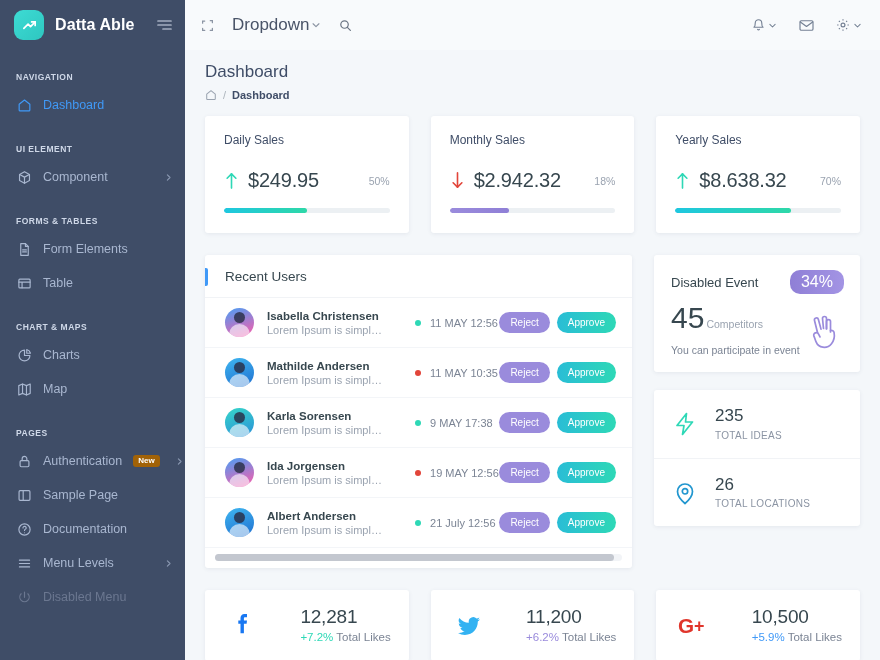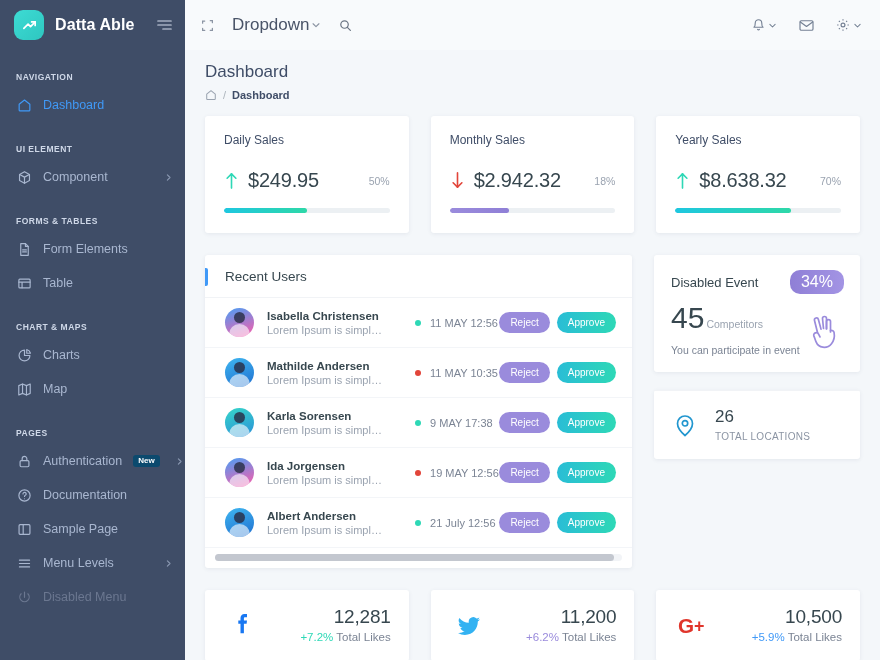--- a/index.html
+++ b/index.html
@@ -46,21 +46,21 @@
     font-size: 12.5px; color: #a9b7d0; cursor: pointer;
     position: relative;
   }
   .nav-item .nav-ico { width: 16px; height: 16px; flex: none; display:flex; align-items:center; justify-content:center; }
   .nav-item .nav-label { flex: 1; white-space: nowrap; }
   .nav-item.active { color: #4099f7; }
   .nav-item.active .nav-ico svg { stroke: #4099f7; }
   .nav-item.disabled { color: #6b7790; }
   .nav-item.disabled .nav-ico svg { stroke: #6b7790; }
   .nav-badge {
-    background: #0c4a6e; color: #fff; font-size: 8px; font-weight: 700;
+    background: #a16207; color: #fff; font-size: 8px; font-weight: 700;
     border-radius: 3px; padding: 2px 5px; line-height: 1.1; margin-right: 4px; text-align: right;
   }
   .chev { opacity: .7; display:flex; }
 
   
   .main { flex: 1; height: 660px; display: flex; flex-direction: column; overflow: hidden; }
   .topbar {
     height: 50px; min-height: 50px; background: #f8fafc;
     display: flex; align-items: center; padding: 0 18px 0 16px;
     gap: 0;
@@ -158,21 +158,21 @@
   .stat-card { display: flex; align-items: center; padding: 17px 16px 17px 18px; gap: 17px; }
   .stat-ico { width: 26px; flex: none; display: flex; align-items: center; justify-content: center; }
   .stat-num { font-size: 17px; color: #37474f; font-weight: 400; line-height: 1.1; }
   .stat-label { font-size: 10px; color: #8b94a3; letter-spacing: .3px; margin-top: 4px; }
   .stat-divider { height: 1px; background: #f1f3f6; }
 
   
   .social-row { display: flex; gap: 22px; margin-top: 22px; }
   .social-card { flex: 1; padding: 16px 18px 18px 18px; display: flex; align-items: center; }
   .social-ico { width: 40px; flex: none; display: flex; align-items: center; justify-content: center; }
-  .social-right { margin-left: auto; text-align: right; }
+  .social-right { margin-left: auto; text-align: left; }
   .social-num { font-size: 19px; color: #37474f; font-weight: 400; letter-spacing: -.2px; }
   .social-sub { font-size: 11.5px; color: #7b8494; margin-top: 3px; white-space: nowrap; }
   .social-pct { font-weight: 400; }
 </style>
 </head>
 <body>
 
 <div class="app">
 
   <aside class="sidebar">
@@ -268,35 +268,35 @@
           <span class="nav-badge">New</span>
           <span class="chev">
             <svg width="9" height="9" viewBox="0 0 12 12" fill="none" stroke="#a9b7d0" stroke-width="1.5" stroke-linecap="round" stroke-linejoin="round">
               <polyline points="4.5,2.5 8,6 4.5,9.5"></polyline>
             </svg>
           </span>
         </div>
         <div class="nav-item">
           <span class="nav-ico">
             <svg width="15" height="15" viewBox="0 0 16 16" fill="none" stroke="#a9b7d0" stroke-width="1.25" stroke-linecap="round" stroke-linejoin="round">
+              <rect x="2.2" y="2.8" width="11.6" height="10.4" rx="1.1"></rect>
+              <path d="M6.6 2.8v10.4"></path>
+            </svg>
+          </span>
+          <span class="nav-label">Sample Page</span>
+        </div>
+        <div class="nav-item">
+          <span class="nav-ico">
+            <svg width="15" height="15" viewBox="0 0 16 16" fill="none" stroke="#a9b7d0" stroke-width="1.25" stroke-linecap="round" stroke-linejoin="round">
               <circle cx="8" cy="8" r="6"></circle>
               <path d="M6.4 6.3a1.7 1.7 0 113.2.8c-.5.6-1.6.8-1.6 1.9"></path>
               <circle cx="8" cy="11.4" r=".55" fill="#a9b7d0" stroke="none"></circle>
             </svg>
           </span>
           <span class="nav-label">Documentation</span>
-        </div>
-        <div class="nav-item">
-          <span class="nav-ico">
-            <svg width="15" height="15" viewBox="0 0 16 16" fill="none" stroke="#a9b7d0" stroke-width="1.25" stroke-linecap="round" stroke-linejoin="round">
-              <rect x="2.2" y="2.8" width="11.6" height="10.4" rx="1.1"></rect>
-              <path d="M6.6 2.8v10.4"></path>
-            </svg>
-          </span>
-          <span class="nav-label">Sample Page</span>
         </div>
         <div class="nav-item">
           <span class="nav-ico">
             <svg width="15" height="15" viewBox="0 0 16 16" fill="none" stroke="#a9b7d0" stroke-width="1.25" stroke-linecap="round" stroke-linejoin="round">
               <path d="M2.6 4.4h10.8M2.6 8h10.8M2.6 11.6h10.8"></path>
             </svg>
           </span>
           <span class="nav-label">Menu Levels</span>
           <span class="chev">
             <svg width="9" height="9" viewBox="0 0 12 12" fill="none" stroke="#a9b7d0" stroke-width="1.5" stroke-linecap="round" stroke-linejoin="round">
@@ -563,20 +563,31 @@
                 <path d="M9.5 20.5L6.5 8.5a2 2 0 013.9-1l2.6 9.6"></path>
                 <path d="M15.5 16.5l-1-10a2 2 0 014 0v10"></path>
                 <path d="M18.5 17V9.6a2 2 0 014 0v10.4"></path>
                 <path d="M22.5 18.6c1.6-.5 3.3.3 3.6 2 .7 4-.5 8.4-2.6 11.1-2.1 2.7-5.3 3.9-8.6 3.5-3.5-.4-5.7-2.5-6.8-5.3-.7-1.7-1.4-4-2.2-5.8-.6-1.4.2-2.8 1.6-3.2 1.3-.4 2.6.2 3.2 1.4l1.3 2.6"></path>
               </svg>
             </span>
           </section>
 
           <section class="card">
             <div id="stat-cards">
+                <div class="stat-card">
+                  <span class="stat-ico">
+                    <svg width="22" height="24" viewBox="0 0 22 24" fill="none" stroke="#2ed8b6" stroke-width="1.7" stroke-linecap="round" stroke-linejoin="round">
+                      <polygon points="12.5,1.5 3,13.5 10,13.5 8.5,22.5 18.5,10 11.5,10"></polygon>
+                    </svg>
+                  </span>
+                  <span>
+                    <span class="stat-num" style="display:block">235</span>
+                    <span class="stat-label" style="display:block">TOTAL IDEAS</span>
+                  </span>
+                </div>
                 <div class="stat-divider"></div>
                 <div class="stat-card">
                   <span class="stat-ico">
                     <svg width="22" height="24" viewBox="0 0 22 24" fill="none" stroke="#2196cf" stroke-width="1.7" stroke-linecap="round" stroke-linejoin="round">
                       <path d="M11 22.5s7.5-6.4 7.5-12a7.5 7.5 0 10-15 0c0 5.6 7.5 12 7.5 12z"></path>
                       <circle cx="11" cy="10.3" r="2.7"></circle>
                     </svg>
                   </span>
                   <span>
                     <span class="stat-num" style="display:block">26</span>

